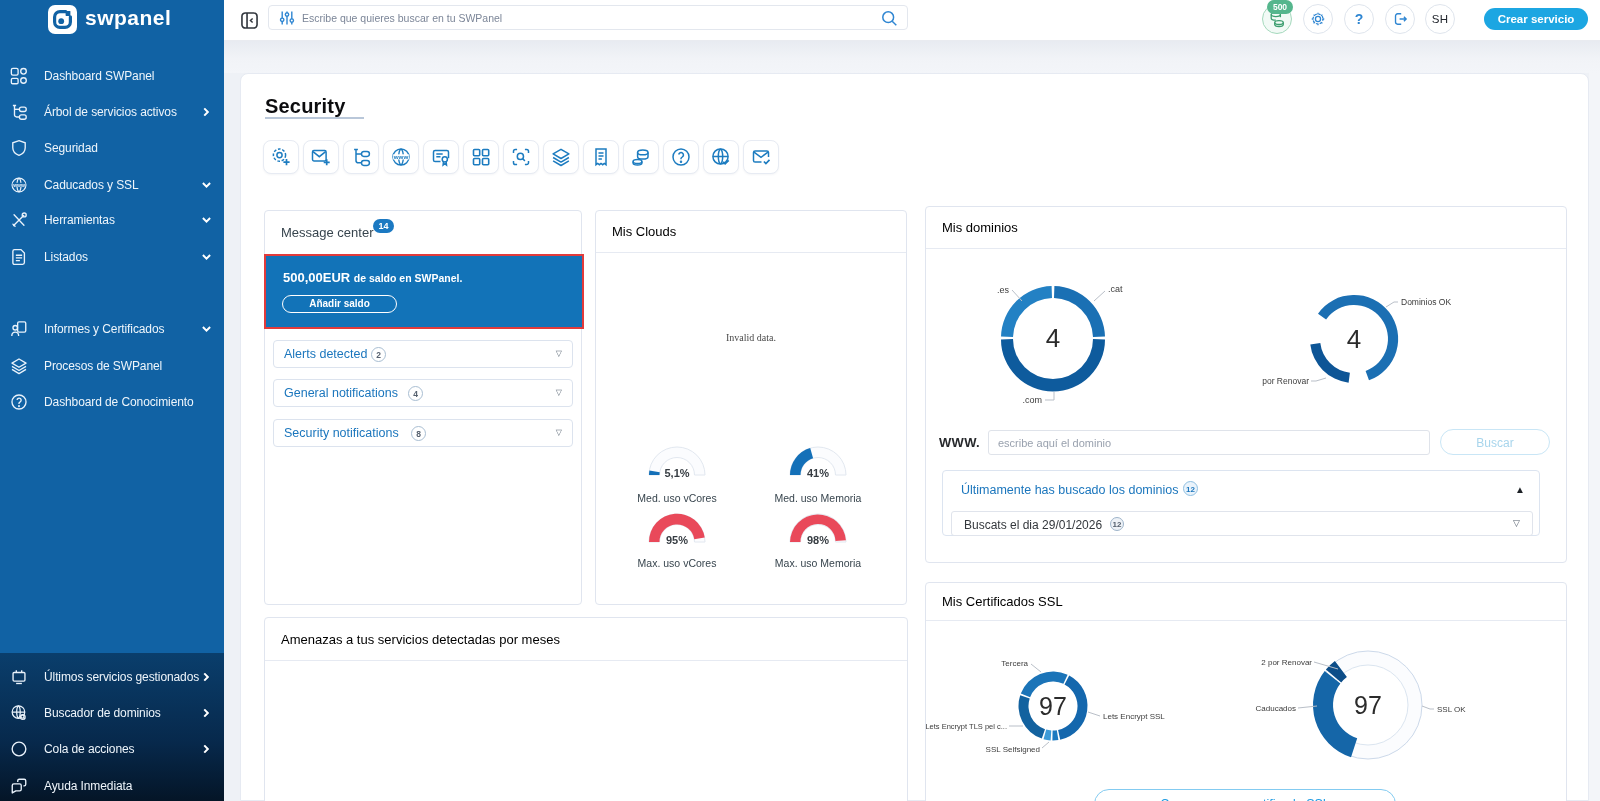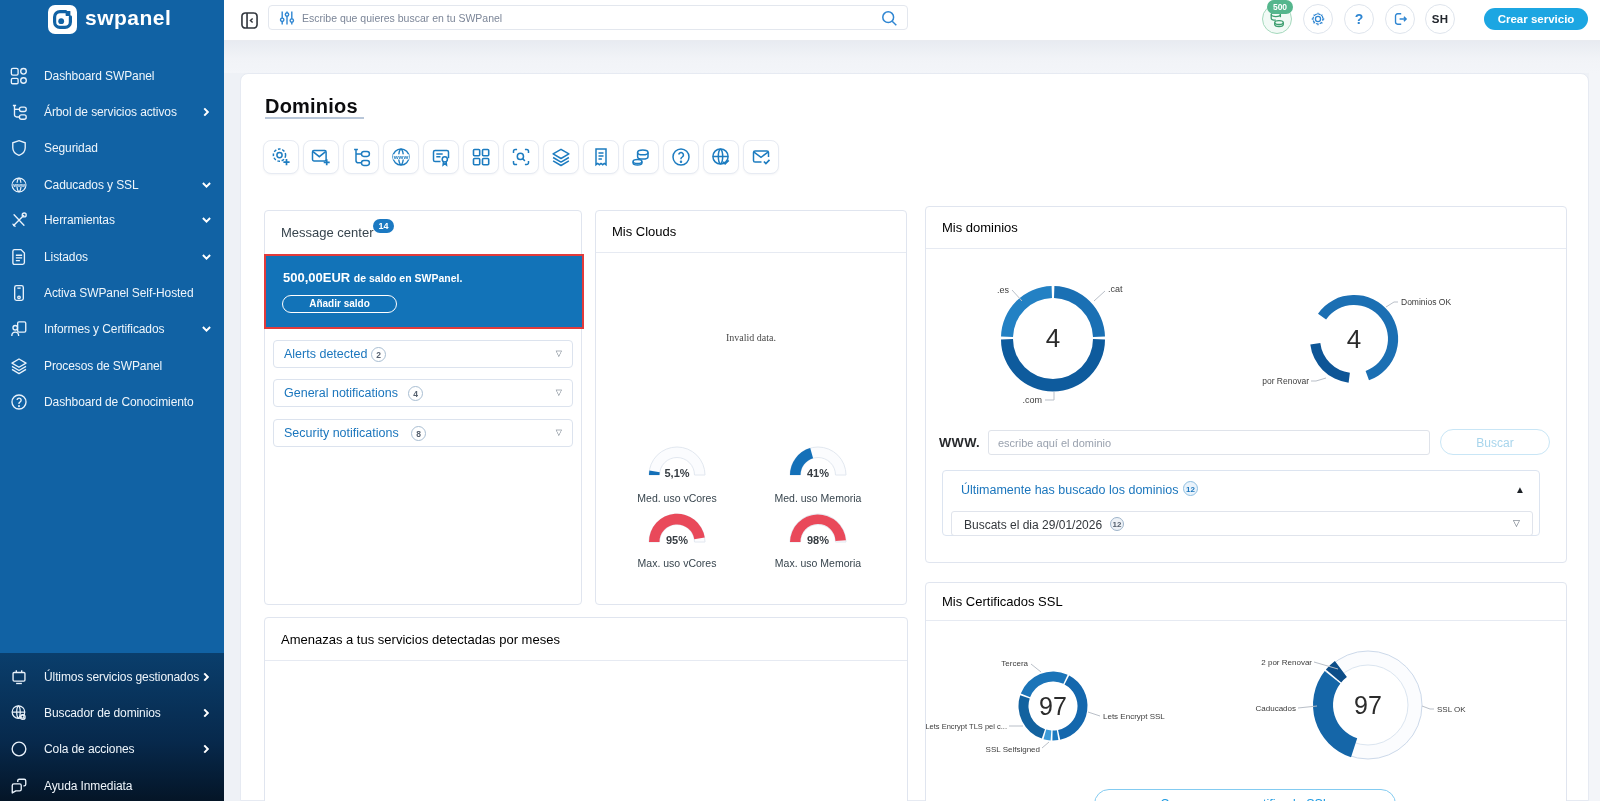--- a/index.html
+++ b/index.html
@@ -102,28 +102,20 @@
   <div class="nav-item" style="top:239px">
       <svg class="ic" viewBox="0 0 20 20" fill="none" stroke="#e9f2fb" stroke-width="1.5">
         <path d="M5 1.8h7.2L16 5.6v10.6a2 2 0 0 1-2 2H5a1.8 1.8 0 0 1-1.8-1.8V3.6A1.8 1.8 0 0 1 5 1.8Z"></path>
         <path d="M6.5 8h7M6.5 11h7M6.5 14h4.5"></path>
       </svg>
       <span class="tx">Listados</span>
       <svg class="chev" viewBox="0 0 10 10" fill="none" stroke="#fff" stroke-width="2.2">
         <path d="M1 2.8l4 4 4-4"></path>
       </svg>
     </div>
-  <div class="nav-item" style="top:275px">
-      <svg class="ic" viewBox="0 0 20 20" fill="none" stroke="#e9f2fb" stroke-width="1.5">
-        <rect x="5.2" y="1.8" width="9.6" height="16.4" rx="2"></rect>
-        <path d="M8.2 4.6h3.6"></path>
-        <circle cx="10" cy="14.8" r="1.4"></circle>
-      </svg>
-      <span class="tx">Activa SWPanel Self-Hosted</span>
-    </div>
   <div class="nav-item" style="top:311px">
       <svg class="ic" viewBox="0 0 20 20" fill="none" stroke="#e9f2fb" stroke-width="1.5">
         <rect x="8.5" y="2" width="9" height="11.5" rx="1.5"></rect>
         <circle cx="5.8" cy="8.6" r="2.5"></circle>
         <path d="M2 17.8c0-2.8 1.7-4.4 3.8-4.4 2.1 0 3.8 1.6 3.8 4.4"></path>
       </svg>
       <span class="tx">Informes y Certificados</span>
       <svg class="chev" viewBox="0 0 10 10" fill="none" stroke="#fff" stroke-width="2.2">
         <path d="M1 2.8l4 4 4-4"></path>
       </svg>
@@ -224,29 +216,29 @@
         <circle cx="10" cy="10" r="6.2" stroke-dasharray="2.4 2.5"></circle>
       </svg>
   </div>
   <div class="circ" style="left:1120px;text-align:center;line-height:28px;color:#2f86d2;font-size:14px;font-weight:bold">?</div>
   <div class="circ" style="left:1161px">
     <svg style="position:absolute;left:6px;top:6px" width="16" height="16" viewBox="0 0 20 20" fill="none" stroke="#2f86d2" stroke-width="1.7">
         <path d="M11.5 3.5H7A2.6 2.6 0 0 0 4.4 6.1v7.8A2.6 2.6 0 0 0 7 16.5h4.5"></path>
         <path d="M9.5 10h8.2M14.9 7.2 17.7 10l-2.8 2.8"></path>
       </svg>
   </div>
-  <div class="circ" style="left:1201px;text-align:center;line-height:28px;color:#23272e;font-size:11.5px;font-weight:bold;letter-spacing:.3px">SH</div>
+  <div class="circ" style="left:1201px;text-align:center;line-height:28px;color:#23272e;font-size:11.5px;font-weight:normal;letter-spacing:.3px">SH</div>
   <div id="btn-crear">Crear servicio</div>
 
 </div>
 <div style="position:absolute;left:224px;top:41px;width:1376px;height:32px;background:linear-gradient(180deg,#e8ebf1 0%,#f1f3f7 55%,#f3f5f9 100%)"></div>
 <div style="position:absolute;left:224px;top:73px;width:16px;height:728px;background:#eef1f6"></div>
 <div style="position:absolute;left:1589px;top:73px;width:11px;height:728px;background:#f3f5f9"></div>
 <div id="wrapper">
-  <h1 class="dash"><b>Dominios</b></h1>
+  <h1 class="dash"><b>Security</b></h1>
   <div class="dash-ul"></div>
   <div class="icbtn" style="left:22px">
       <svg width="21" height="21" viewBox="0 0 21 21" fill="none" stroke="#1d7cc0" stroke-width="1.5">
         <circle cx="9" cy="8.6" r="2.6"></circle>
         <circle cx="9" cy="8.6" r="6.1" stroke-dasharray="2.7 1.7"></circle>
         <path d="M16 12.6v6.2M12.9 15.7h6.2" stroke-width="1.7"></path>
       </svg>
     </div>
   <div class="icbtn" style="left:62px">
       <svg width="21" height="21" viewBox="0 0 21 21" fill="none" stroke="#1d7cc0" stroke-width="1.5">

